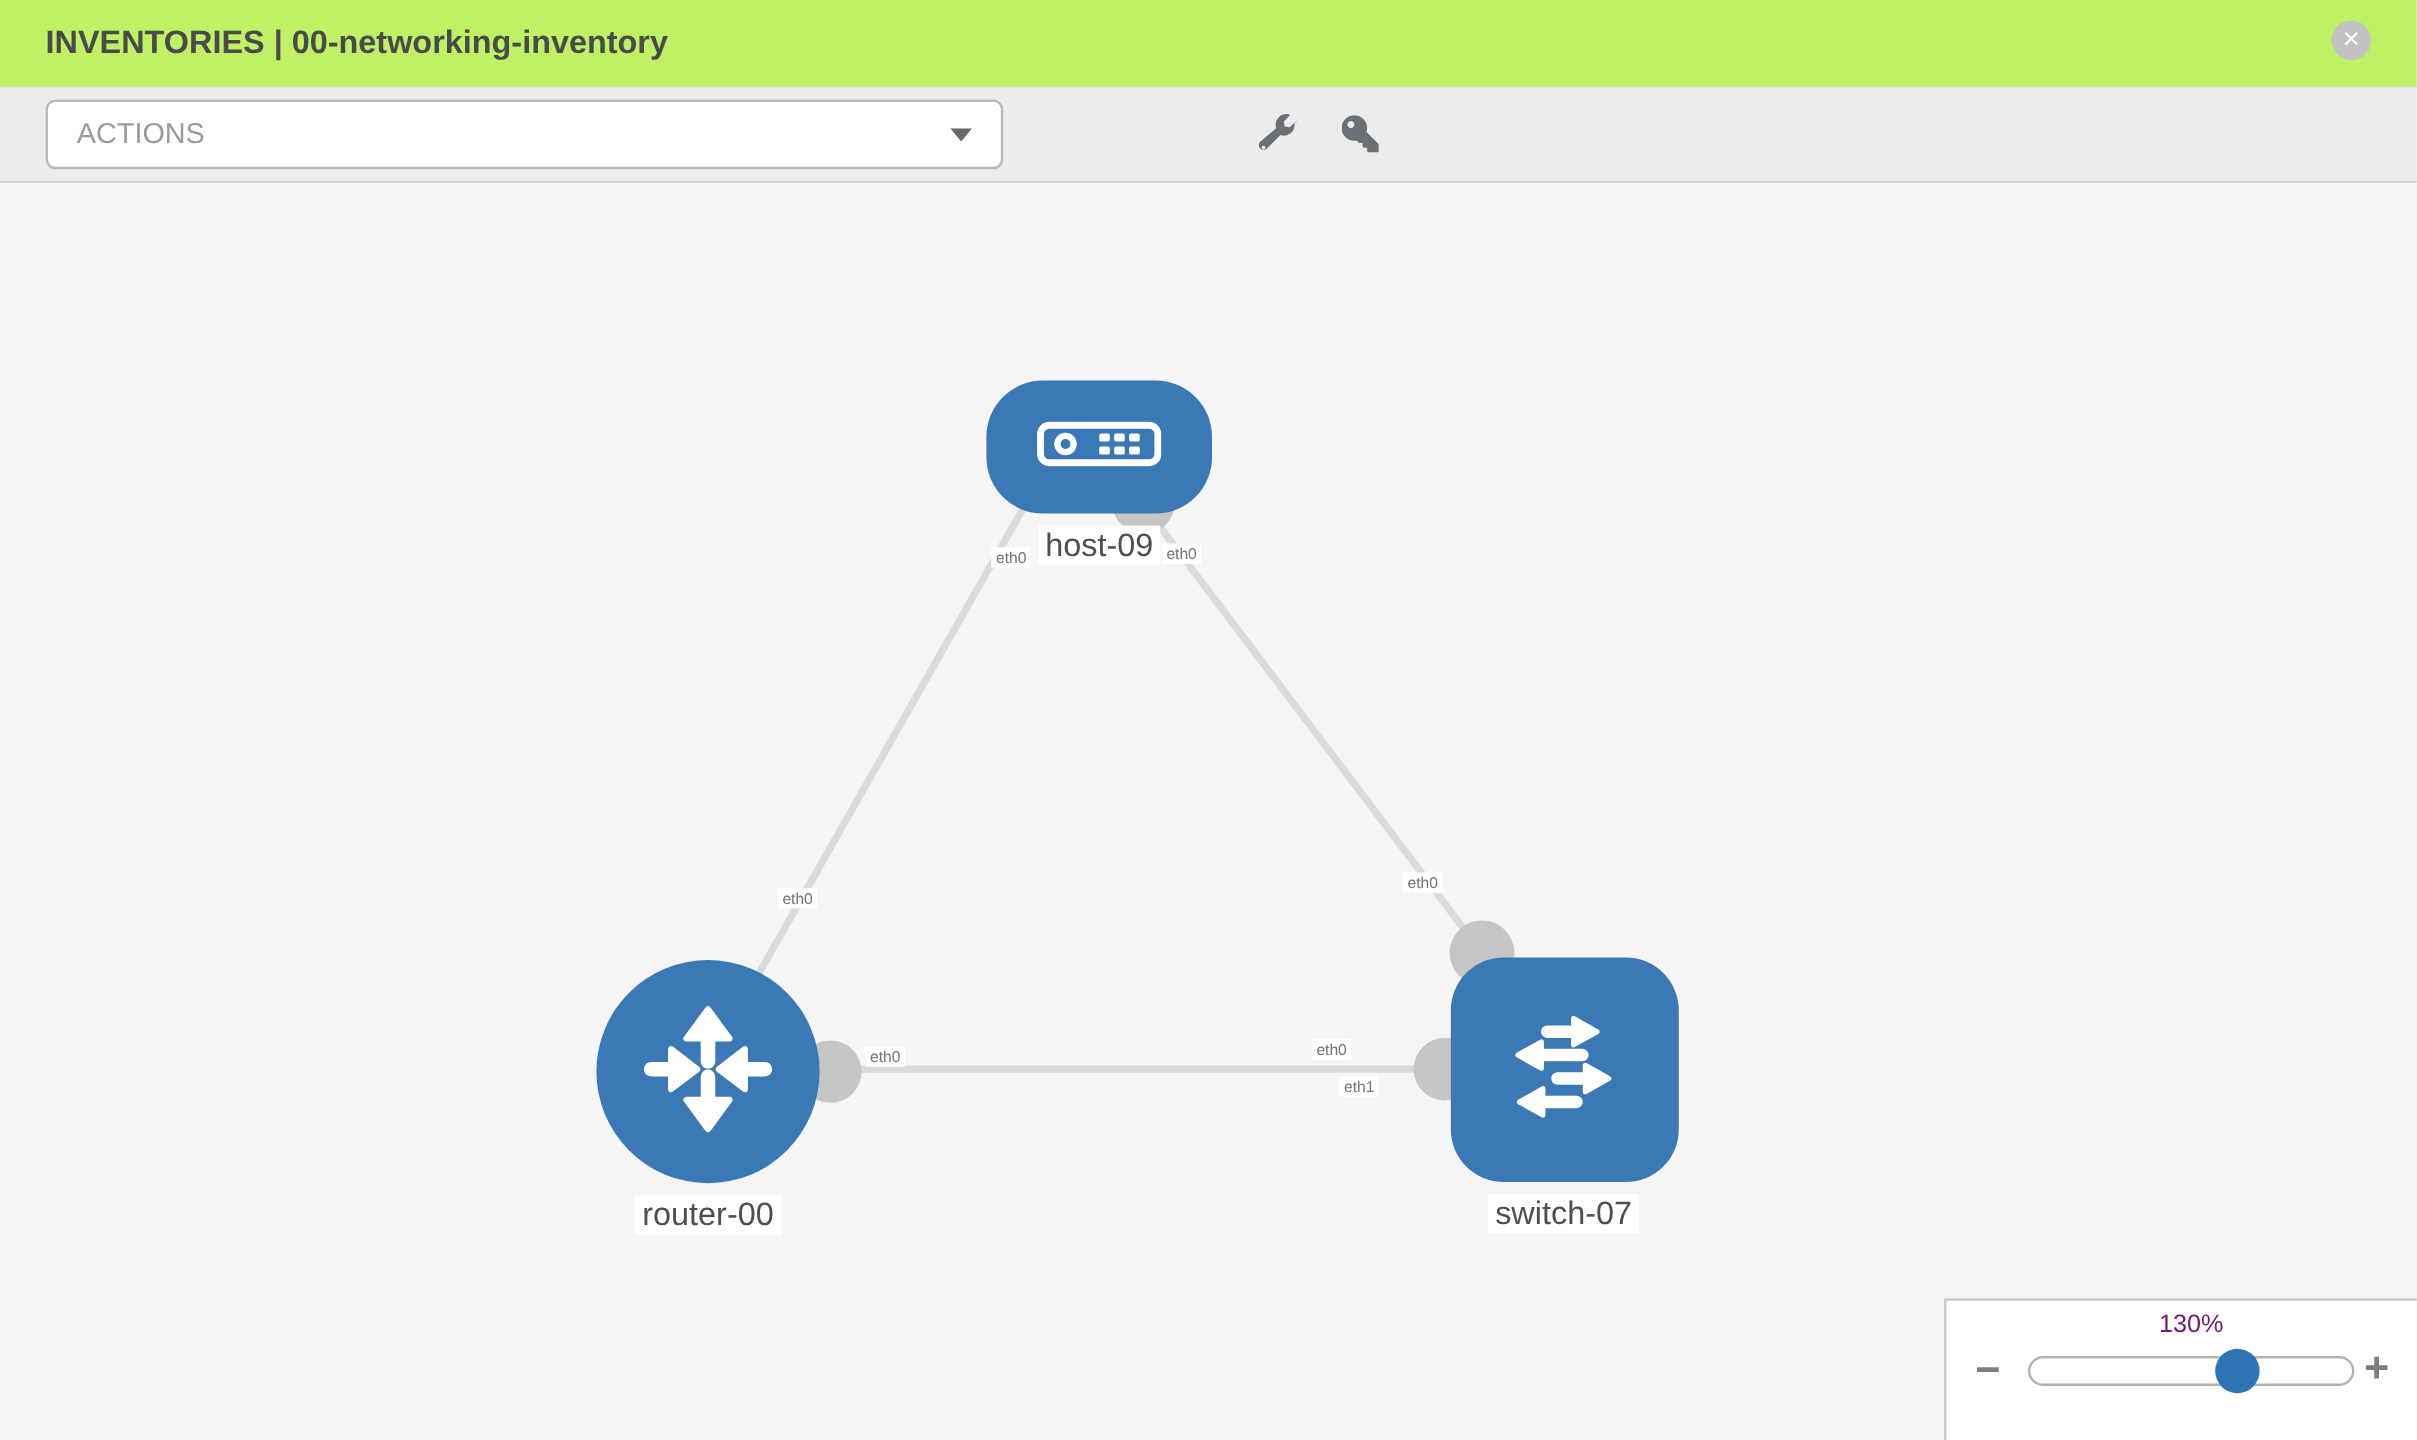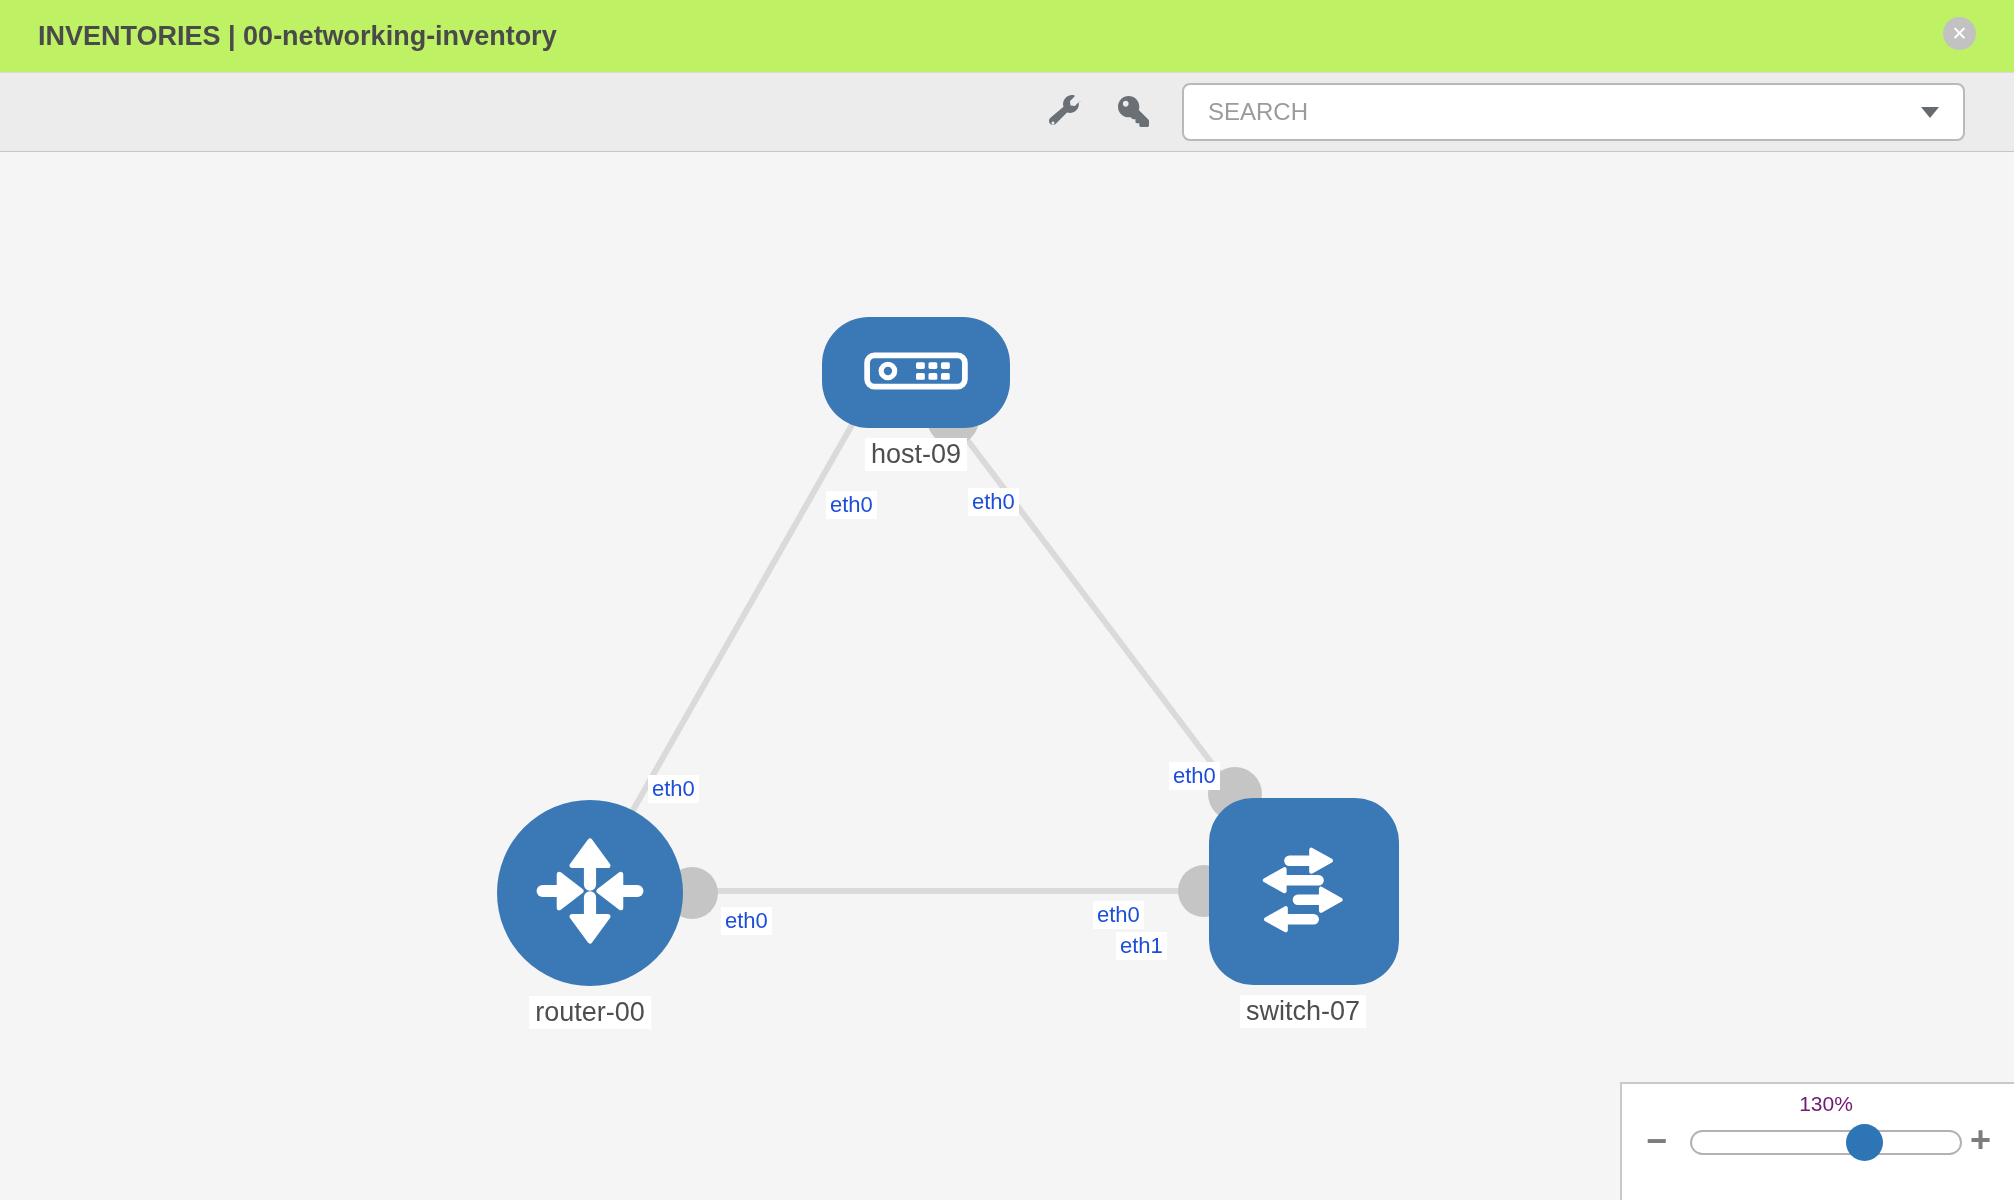--- a/index.html
+++ b/index.html
@@ -71,22 +71,22 @@
   .node-title {
     position: absolute; z-index: 3; transform: translateX(-50%);
     background: #ffffff; color: #4e4e4e; font-size: 27px;
     padding: 1px 6px; white-space: nowrap;
   }
   .title-host   { left: 916px;  top: 285px; }
   .title-router { left: 590px;  top: 843px; }
   .title-switch { left: 1303px; top: 842px; }
 
   .if-label {
-    position: absolute; z-index: 3; background: #ffffff; color: #1d4ed8;
-    font-size: 22px; padding: 1px 4px; white-space: nowrap; margin-top: 35px;
+    position: absolute; z-index: 3; background: #ffffff; color: #737373;
+    font-size: 13px; padding: 1px 4px; white-space: nowrap;
   }
   .if-host-left    { left: 826px;  top: 303px; }
   .if-host-right   { left: 968px;  top: 300px; }
   .if-router-top   { left: 648px;  top: 587px; }
   .if-router-right { left: 721px;  top: 719px; }
   .if-switch-top   { left: 1169px; top: 574px; }
   .if-switch-left-back  { left: 1093px; top: 713px; z-index: 3; }
   .if-switch-left-front { left: 1116px; top: 744px; z-index: 4; }
 
   
@@ -118,41 +118,41 @@
 <body>
 
 <div class="header">
   <div class="header-title">INVENTORIES | 00-networking-inventory</div>
   <div class="close-btn">
     <span>✕</span>
   </div>
 </div>
 
 <div class="toolbar">
+  <div class="select-box select-actions">
+    <span>ACTIONS</span>
+    <span class="select-caret"></span>
+  </div>
 
   <div class="tool-btn btn-wrench">
     <span>
       <svg width="32" height="32" viewBox="0 0 512 512" fill="#6a7076">
         <path d="M507.73 109.1c-2.24-9.03-13.54-12.09-20.12-5.51l-74.36 74.36-67.88-11.31-11.31-67.88 74.36-74.36c6.62-6.62 3.43-17.9-5.66-20.16-47.38-11.74-99.55.91-136.58 37.93-39.64 39.64-50.55 97.1-34.05 147.2L18.74 368.58c-24.99 24.99-24.99 65.51 0 90.5 24.99 24.99 65.51 24.99 90.5 0l179.45-179.45c50.1 16.5 107.56 5.59 147.2-34.05 37.02-37.03 49.66-89.2 37.93-136.58zM64 472c-13.25 0-24-10.75-24-24 0-13.26 10.75-24 24-24s24 10.74 24 24c0 13.25-10.75 24-24 24z"></path>
       </svg>
     </span>
   </div>
 
   <div class="tool-btn btn-key">
     <span>
       <svg width="31" height="31" viewBox="0 0 512 512" fill="#6a7076">
         <path transform="translate(512,0) scale(-1,1)" d="M512 176.001C512 273.203 433.202 352 336 352c-11.22 0-22.19-1.062-32.827-3.069l-24.012 27.014A23.999 23.999 0 0 1 261.223 384H224v40c0 13.255-10.745 24-24 24h-40v40c0 13.255-10.745 24-24 24H24c-13.255 0-24-10.745-24-24v-78.059c0-6.365 2.529-12.47 7.029-16.971l161.802-161.802C163.108 213.814 160 195.271 160 176 160 78.798 238.797.001 335.999 0 433.488-.001 512 78.511 512 176.001zM336 128c0 26.51 21.49 48 48 48s48-21.49 48-48-21.49-48-48-48-48 21.49-48 48z"></path>
       </svg>
     </span>
   </div>
 
-  <div class="select-box select-search">
-    <span>SEARCH</span>
-    <span class="select-caret"></span>
-  </div>
 </div>
 
 <div class="canvas">
 
   <svg class="links-layer" width="2014" height="1047" viewBox="0 0 2014 1047">
 
     <line x1="857" y1="263" x2="628" y2="666" stroke="#dadada" stroke-width="6"></line>
 
     <line x1="953" y1="268" x2="1235" y2="641" stroke="#dadada" stroke-width="6"></line>
 

